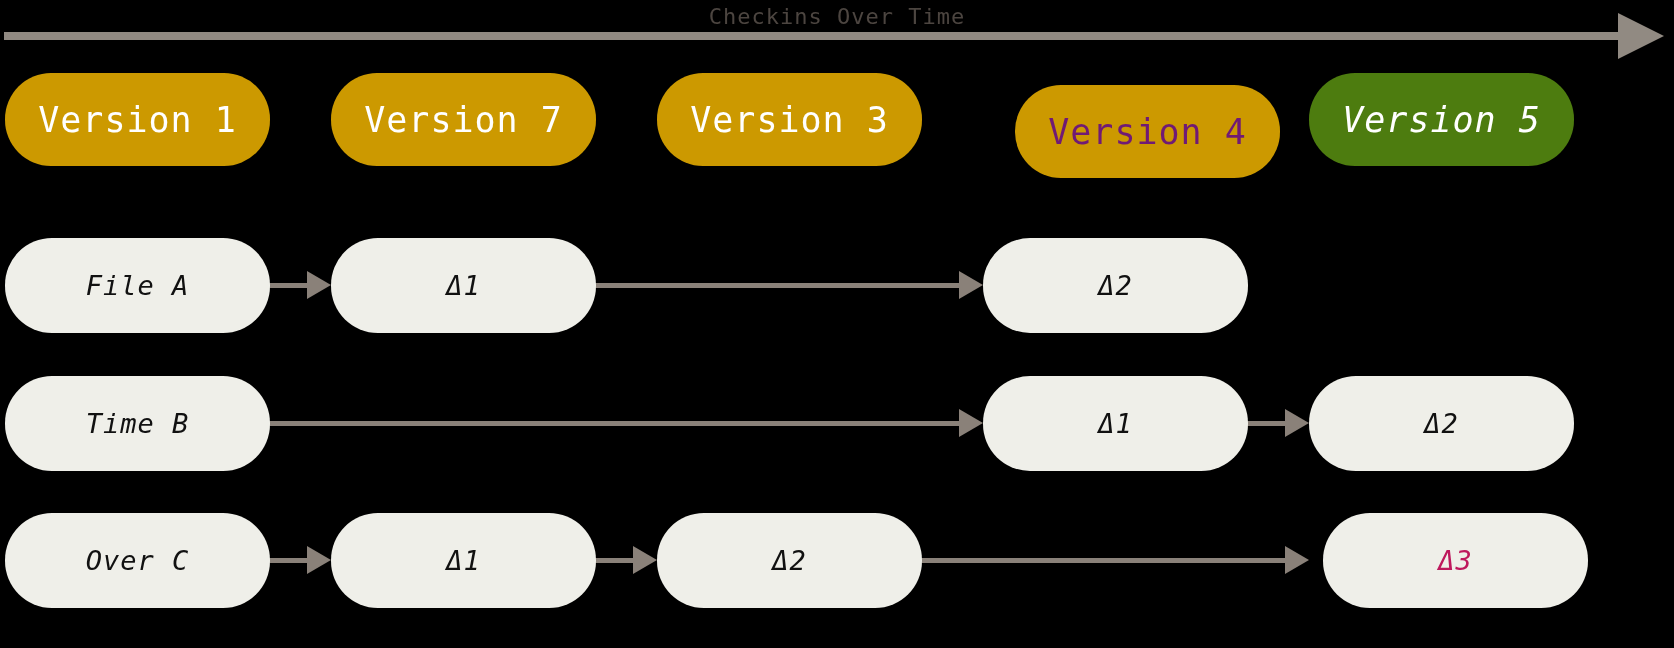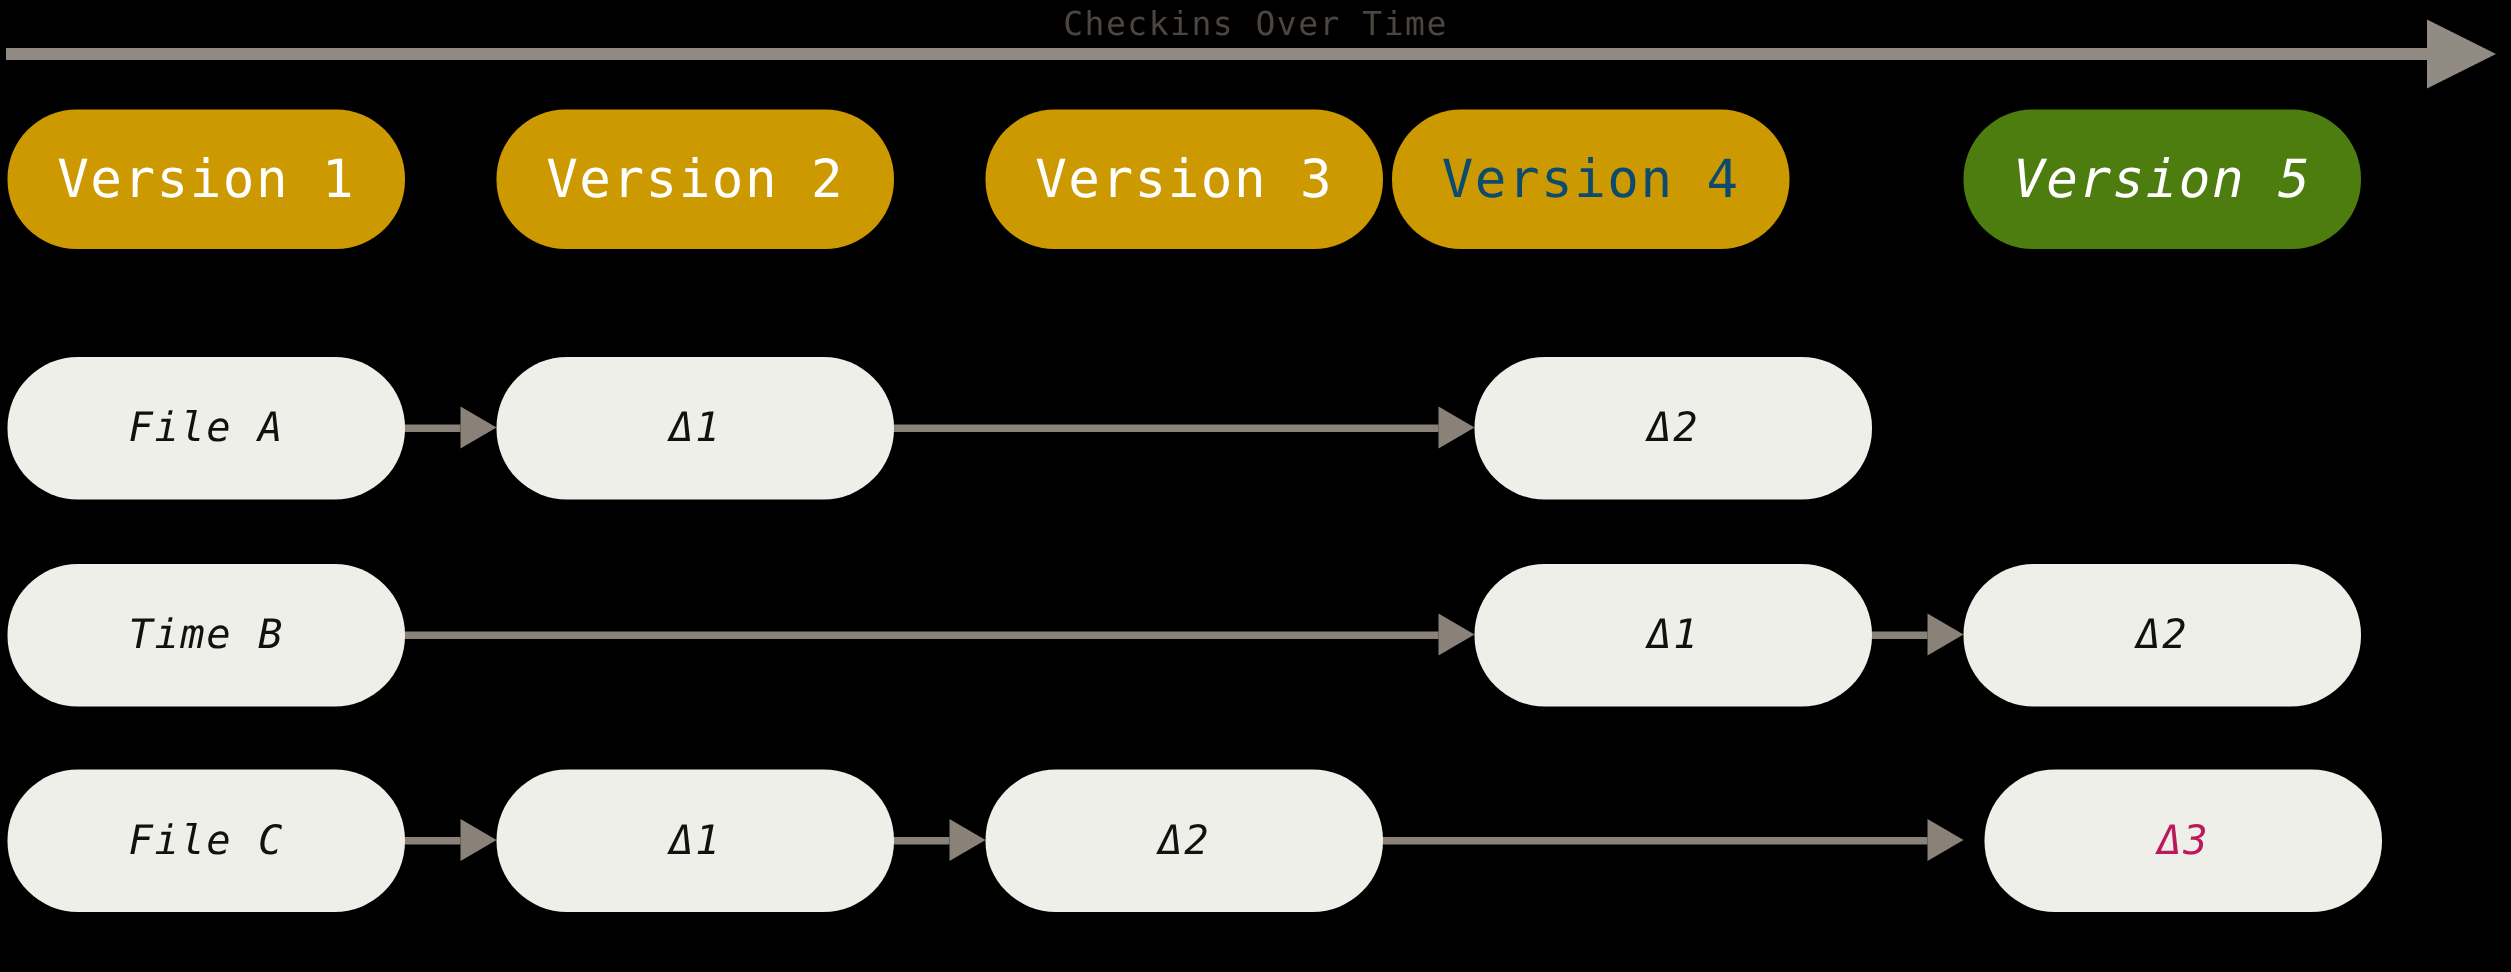--- a/index.html
+++ b/index.html
@@ -106,23 +106,23 @@
 
 <div id="stage">
 
   <div class="title">Checkins Over Time</div>
 
   <div class="axis"></div>
   <div class="axis-head"></div>
 
   <div id="versions-layer">
       <div class="vpill" style="left: 5px; width: 265px; background: rgb(204, 153, 0); color: rgb(255, 255, 255);"><span>Version 1</span></div>
-      <div class="vpill" style="left: 331px; width: 265px; background: rgb(204, 153, 0); color: rgb(255, 255, 255);"><span>Version 2</span></div>
+      <div class="vpill" style="left: 331px; width: 265px; background: rgb(204, 153, 0); color: rgb(255, 255, 255);"><span>Version 7</span></div>
       <div class="vpill" style="left: 657px; width: 265px; background: rgb(204, 153, 0); color: rgb(255, 255, 255); text-align: center;"><span>Version 3</span></div>
-      <div class="vpill" style="left: 928px; width: 265px; background: rgb(204, 153, 0); color: #0c4a6e;"><span>Version 4</span></div>
+      <div class="vpill" style="left: 1015px; width: 265px; background: rgb(204, 153, 0); color: #701a75; margin-top: 12px;"><span>Version 4</span></div>
       <div class="vpill" style="left: 1309px; width: 265px; background: #4d7c0f; color: rgb(255, 255, 255); font-style: italic;"><span>Version 5</span></div>
     </div>
   <div id="rows-layer">
       <div class="conn" style="left: 262px; top: 283px; width: 45px; background: rgb(138, 129, 121);"></div>
       <div class="conn-head" style="left: 307px; top: 271px; border-left-color: rgb(138, 129, 121);"></div>
       <div class="conn" style="left: 588px; top: 283px; width: 371px; background: rgb(138, 129, 121);"></div>
       <div class="conn-head" style="left: 959px; top: 271px; border-left-color: rgb(138, 129, 121);"></div>
       <div class="fpill" style="left: 5px; top: 238px; width: 265px; background: rgb(239, 239, 233); color: rgb(17, 17, 17);"><span>File A</span></div>
       <div class="fpill" style="left: 331px; top: 238px; width: 265px; background: rgb(239, 239, 233); color: rgb(17, 17, 17);"><span>Δ1</span></div>
       <div class="fpill" style="left: 983px; top: 238px; width: 265px; background: rgb(239, 239, 233); color: rgb(17, 17, 17);"><span>Δ2</span></div>
@@ -132,19 +132,19 @@
       <div class="conn-head" style="left: 1285px; top: 409px; border-left-color: rgb(138, 129, 121);"></div>
       <div class="fpill" style="left: 5px; top: 376px; width: 265px; background: rgb(239, 239, 233); color: rgb(17, 17, 17);"><span>Time B</span></div>
       <div class="fpill" style="left: 983px; top: 376px; width: 265px; background: rgb(239, 239, 233); color: rgb(17, 17, 17);"><span>Δ1</span></div>
       <div class="fpill" style="left: 1309px; top: 376px; width: 265px; background: rgb(239, 239, 233); color: rgb(17, 17, 17);"><span>Δ2</span></div>
       <div class="conn" style="left: 262px; top: 558px; width: 45px; background: rgb(138, 129, 121);"></div>
       <div class="conn-head" style="left: 307px; top: 546px; border-left-color: rgb(138, 129, 121);"></div>
       <div class="conn" style="left: 588px; top: 558px; width: 45px; background: rgb(138, 129, 121);"></div>
       <div class="conn-head" style="left: 633px; top: 546px; border-left-color: rgb(138, 129, 121);"></div>
       <div class="conn" style="left: 914px; top: 558px; width: 371px; background: rgb(138, 129, 121);"></div>
       <div class="conn-head" style="left: 1285px; top: 546px; border-left-color: rgb(138, 129, 121);"></div>
-      <div class="fpill" style="left: 5px; top: 513px; width: 265px; background: rgb(239, 239, 233); color: rgb(17, 17, 17);"><span>File C</span></div>
+      <div class="fpill" style="left: 5px; top: 513px; width: 265px; background: rgb(239, 239, 233); color: rgb(17, 17, 17);"><span>Over C</span></div>
       <div class="fpill" style="left: 331px; top: 513px; width: 265px; background: rgb(239, 239, 233); color: rgb(17, 17, 17);"><span>Δ1</span></div>
       <div class="fpill" style="left: 657px; top: 513px; width: 265px; background: rgb(239, 239, 233); color: rgb(17, 17, 17);"><span>Δ2</span></div>
       <div class="fpill" style="left: 1323px; top: 513px; width: 265px; background: rgb(239, 239, 233); color: #be185d;"><span>Δ3</span></div>
     </div>
 
 </div>
 
 </body></html>

